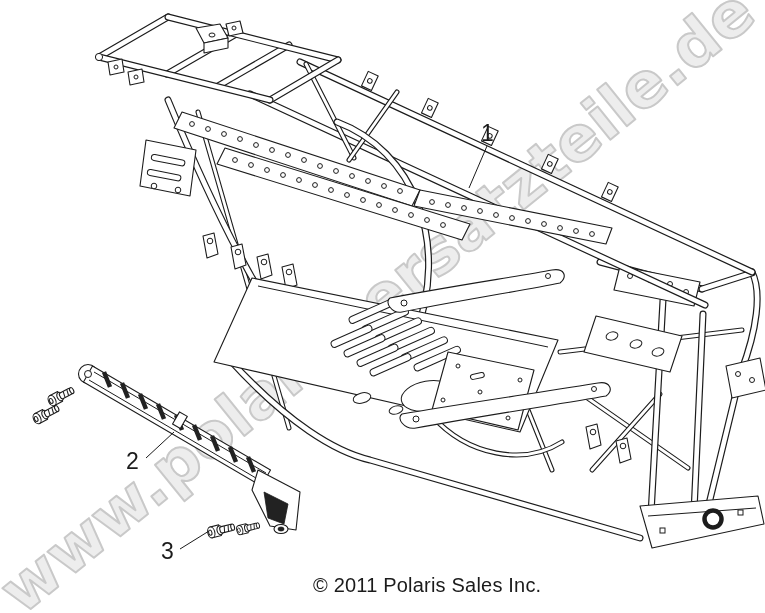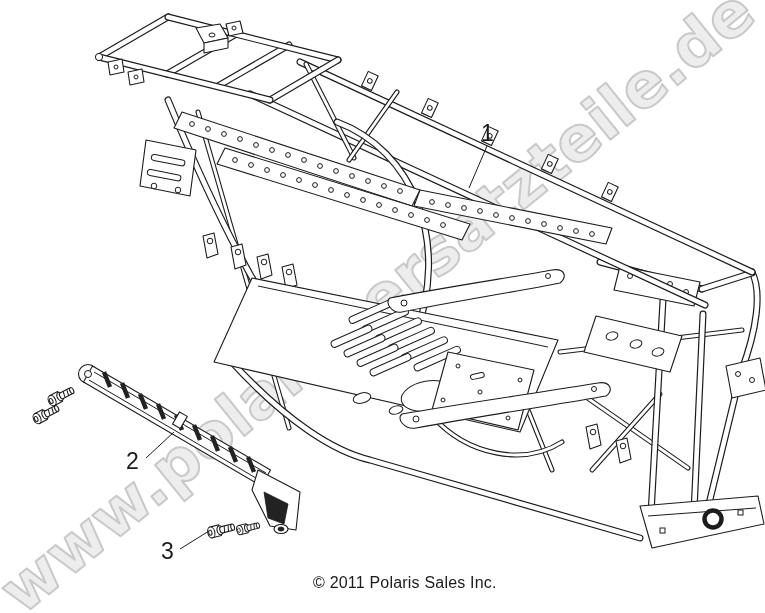--- a/index.html
+++ b/index.html
@@ -17,21 +17,21 @@
   .tn {stroke:#1c1c1c;stroke-width:5;fill:none;stroke-linecap:round;}
   .tni{stroke:#ffffff;stroke-width:2.8;fill:none;stroke-linecap:round;}
   .pl {fill:#ffffff;stroke:#1c1c1c;stroke-width:1.1;stroke-linejoin:round;}
   .ln {stroke:#1c1c1c;stroke-width:1;fill:none;}
   .hl {fill:#ffffff;stroke:#1c1c1c;stroke-width:1;}
   .hd {fill:#222222;stroke:#1c1c1c;stroke-width:0.8;}
   .zz {stroke:#222222;stroke-width:4.5;fill:none;}
   .ldr{stroke:#1c1c1c;stroke-width:1;}
   .num{font-size:23px;fill:#1b1b1b;font-family:"Liberation Sans",sans-serif;}
 
-  .copyright{position:absolute;left:313px;top:574px;font-size:16px;color:#1b1b1b;
+  .copyright{position:absolute;left:313px;top:574px;font-size:20px;color:#1b1b1b;
              letter-spacing:0.2px;white-space:nowrap;}
 </style>
 </head>
 <body>
 
 <div class="stage">
 <svg width="765" height="613" viewBox="0 0 765 613">
 
   <defs>
 

